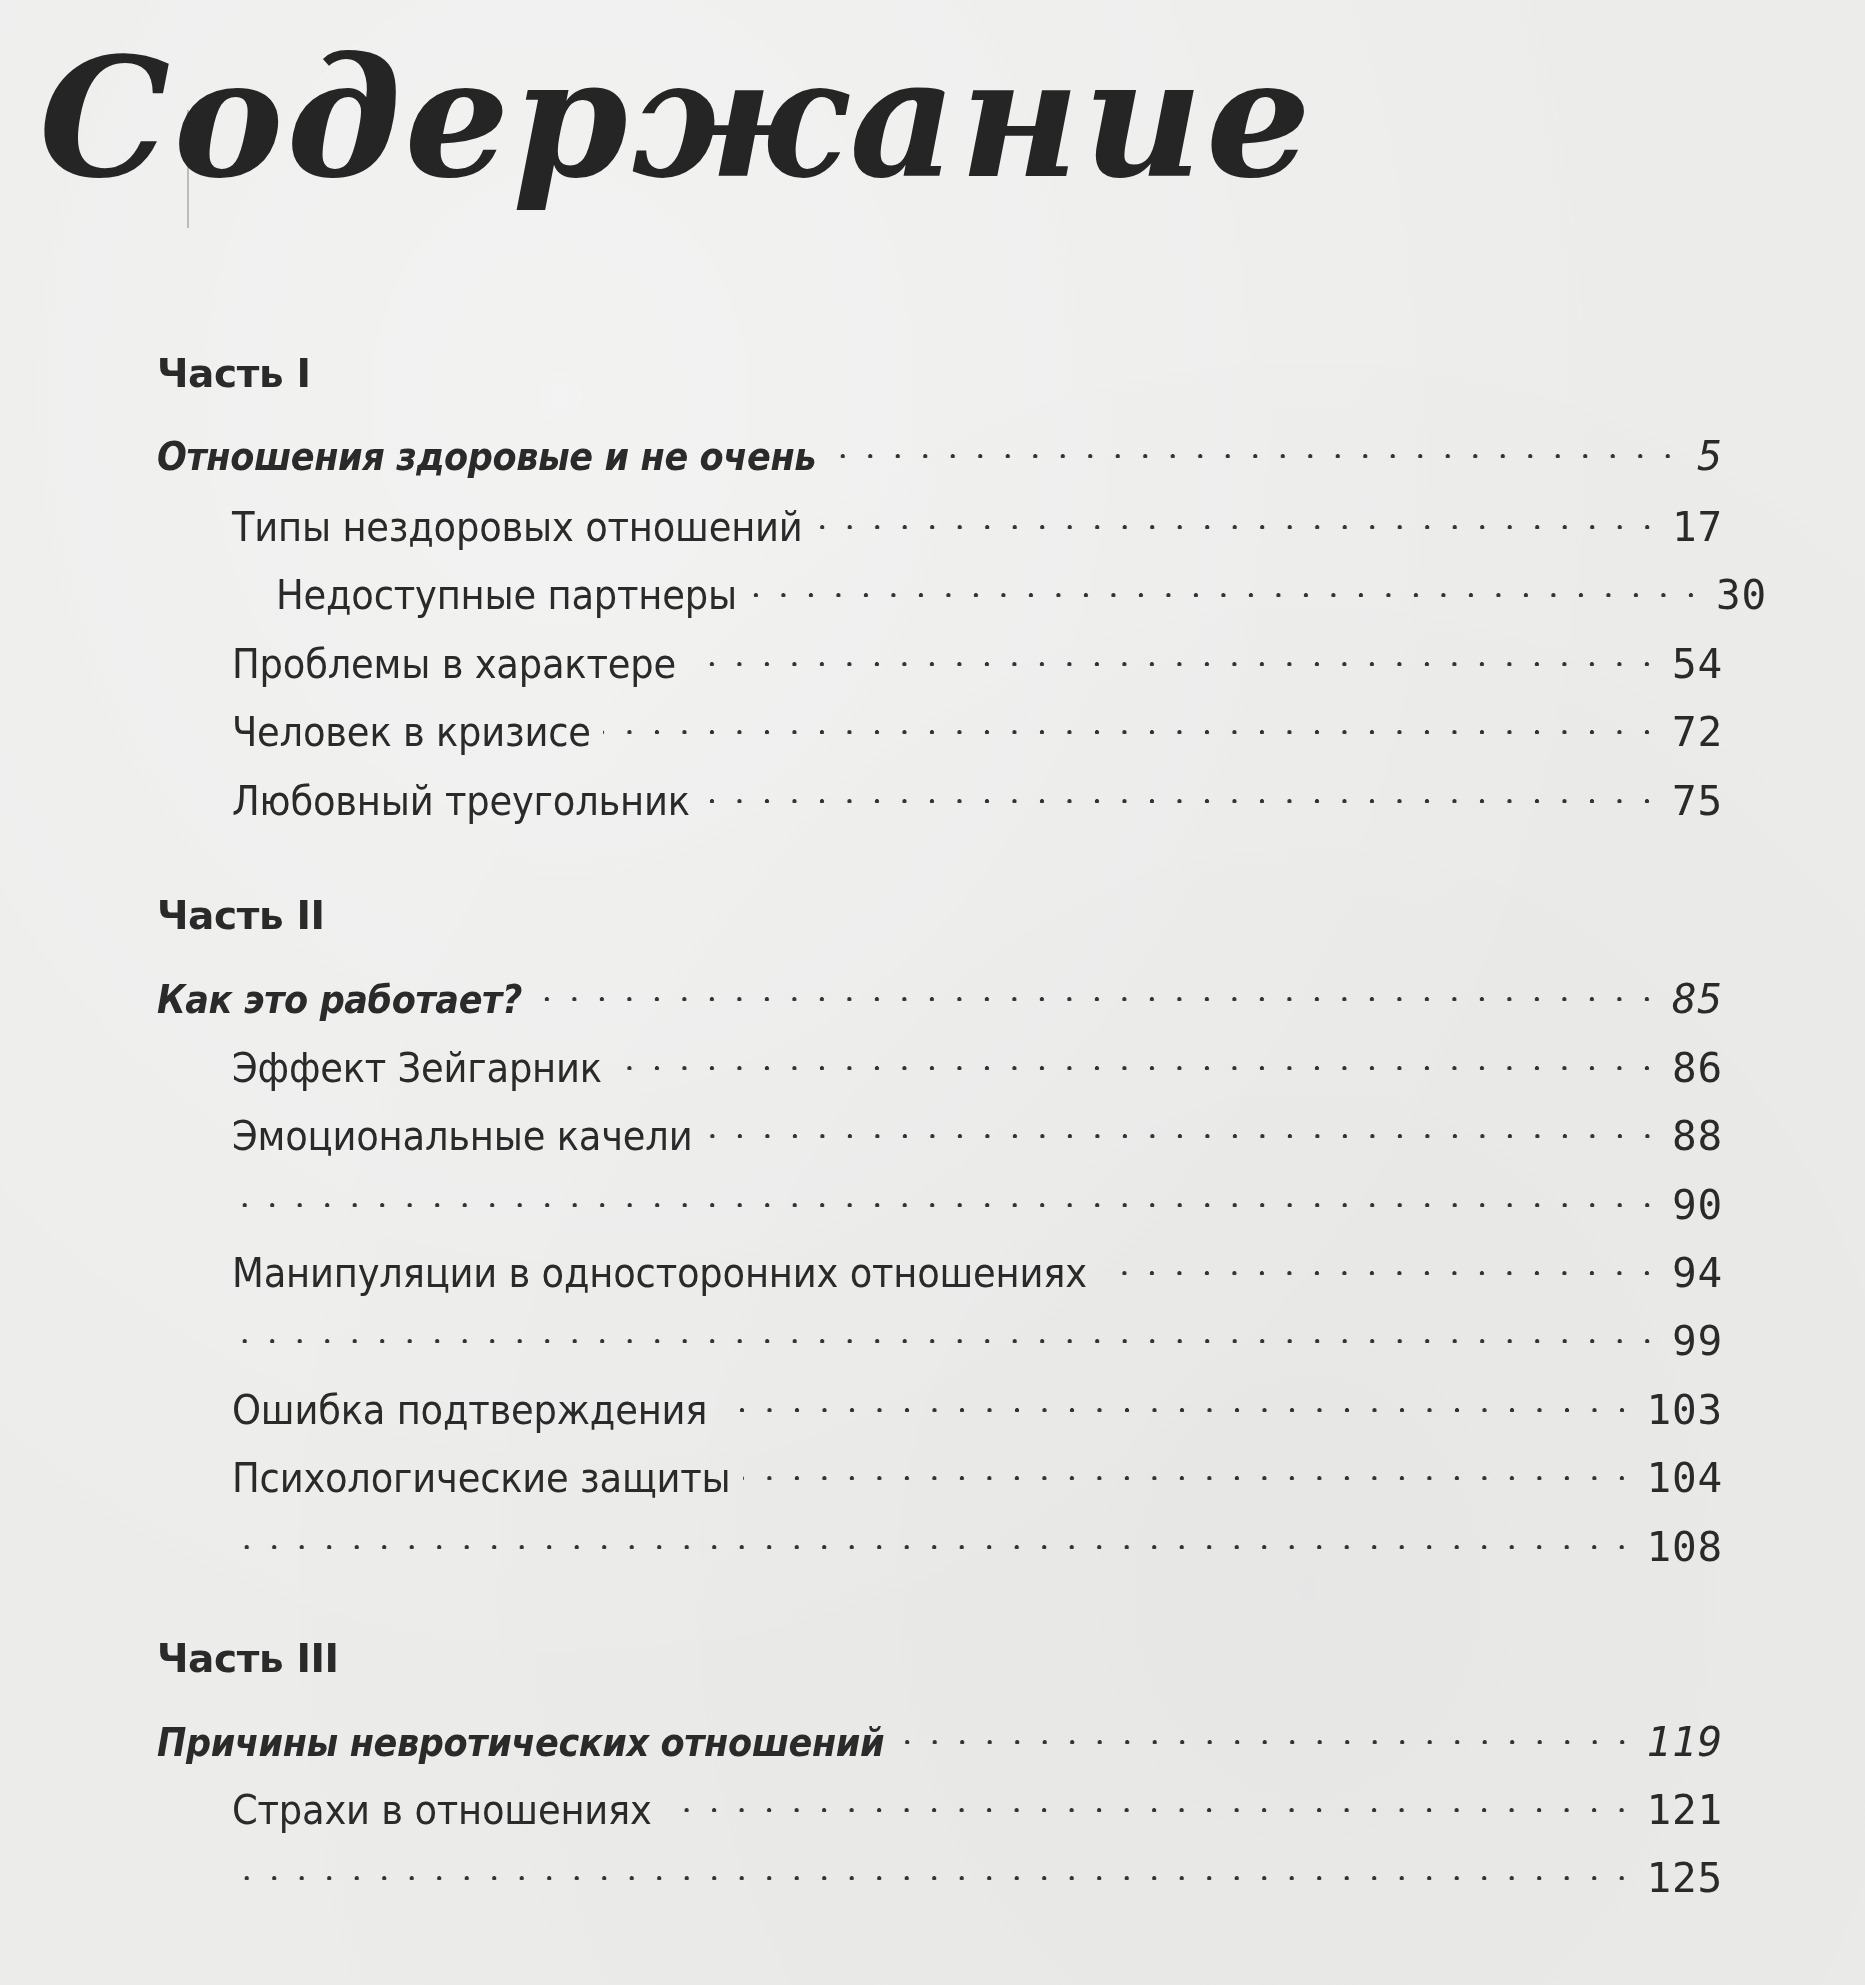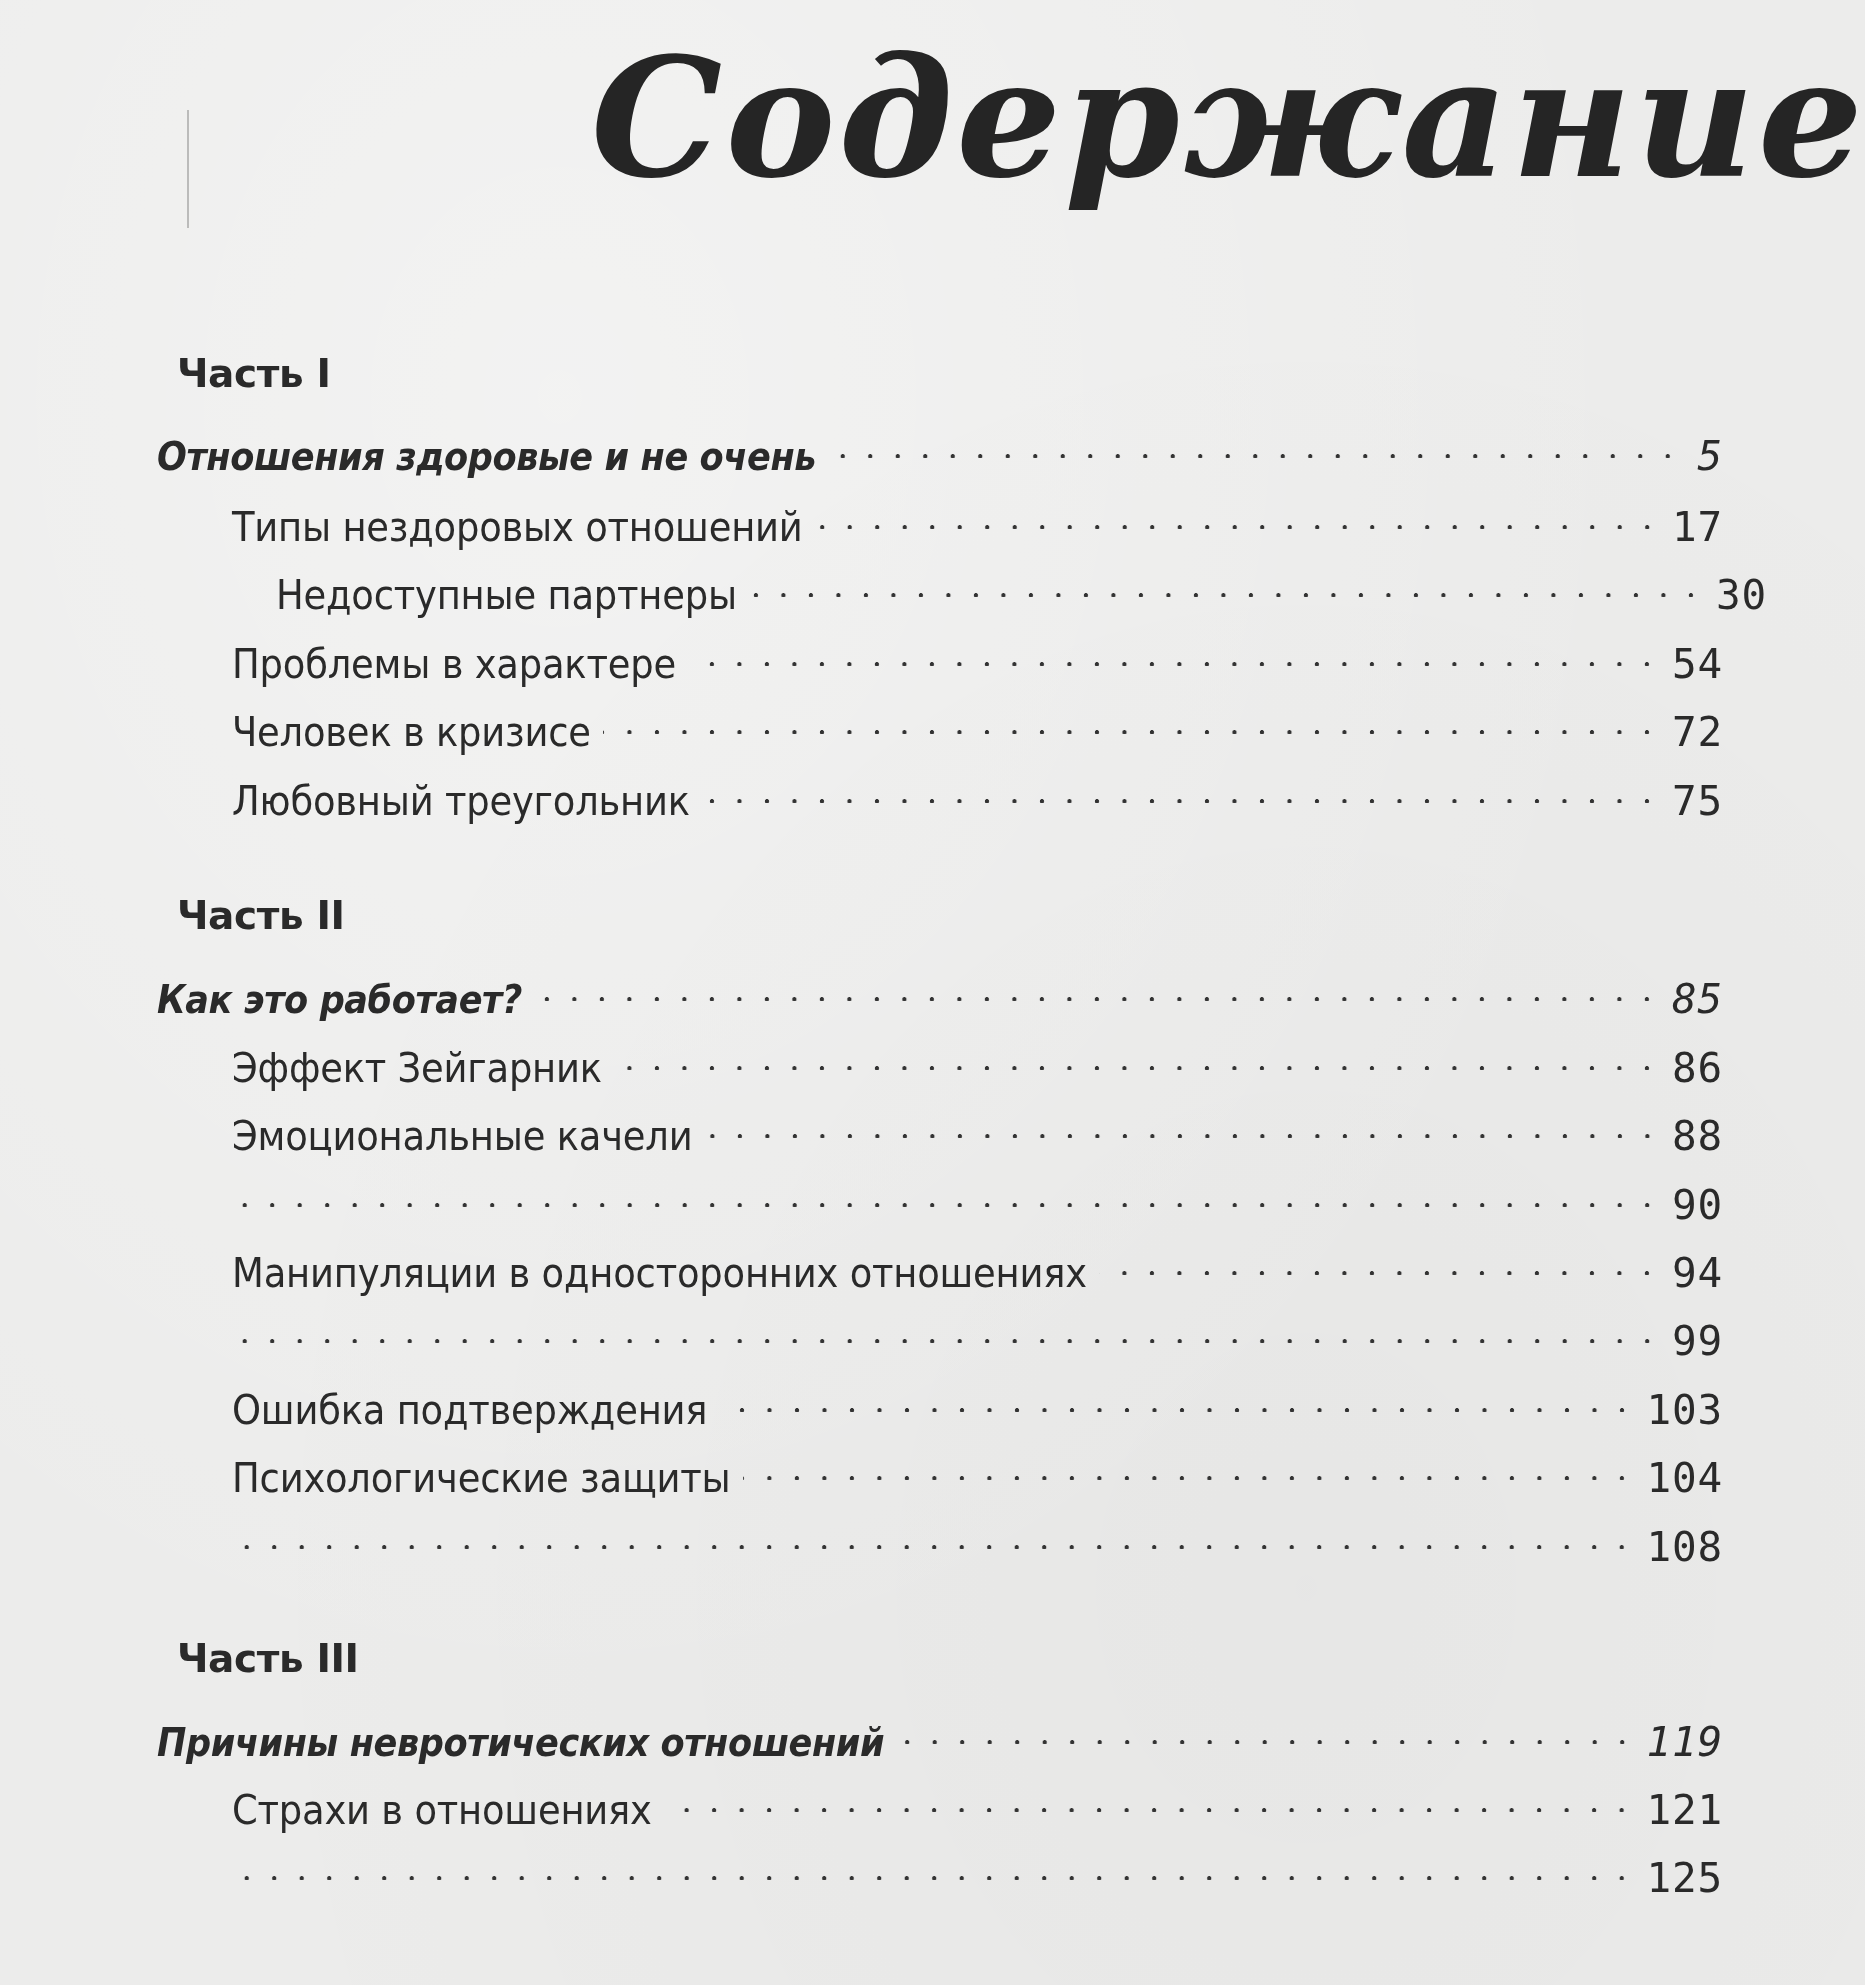--- a/index.html
+++ b/index.html
@@ -29,21 +29,21 @@
       top: 110px;
       width: 1.6px;
       height: 118px;
       background: rgba(90,90,90,0.35);
     }
     .title {
       position: absolute;
       left: 8px;
       right: 0;
       top: 15.7px;
-      text-align: right;
+      text-align: left;
       font-family: "DejaVu Serif", "Liberation Serif", serif;
       font-style: italic;
       font-size: 165px;
       line-height: 204px;
       letter-spacing: 3.1px;
       color: #252525;
       padding-left: 31px;
     }
     .toc {
       position: absolute;
@@ -53,21 +53,20 @@
     }
     .part-label {
       position: absolute;
       left: 0;
       font-weight: bold;
       font-size: 39px;
       line-height: 47px;
       font-family: "DejaVu Sans", "Liberation Sans", sans-serif;
       letter-spacing: -0.4px;
       color: #2a2a2a;
-      margin-left: 20px;
     }
     .row {
       position: absolute;
       left: 0;
       width: 1566px;
       height: 52px;
       display: flex;
       align-items: baseline;
       font-size: 41px;
       line-height: 52px;

